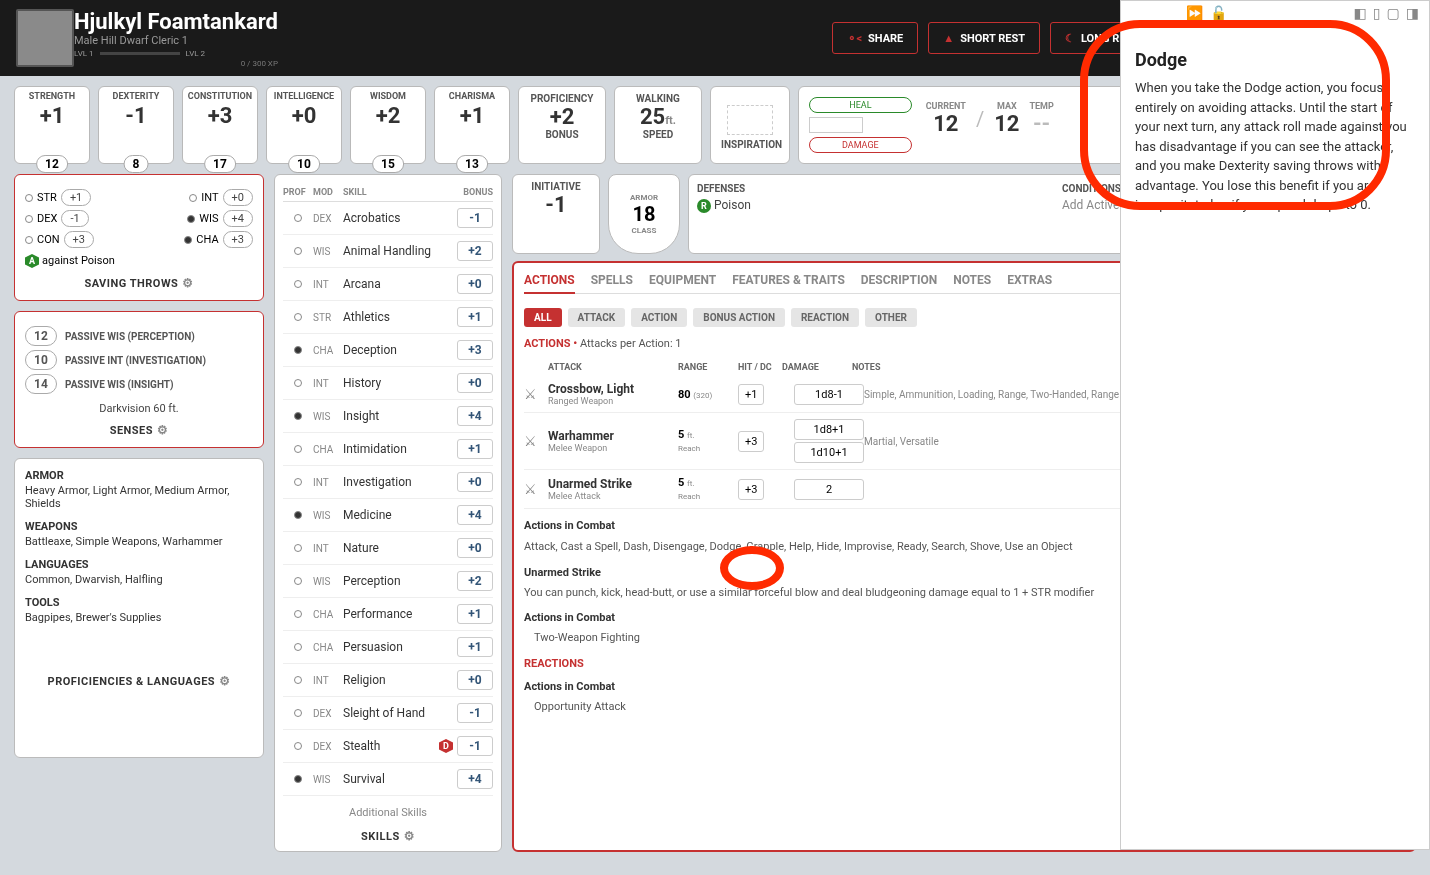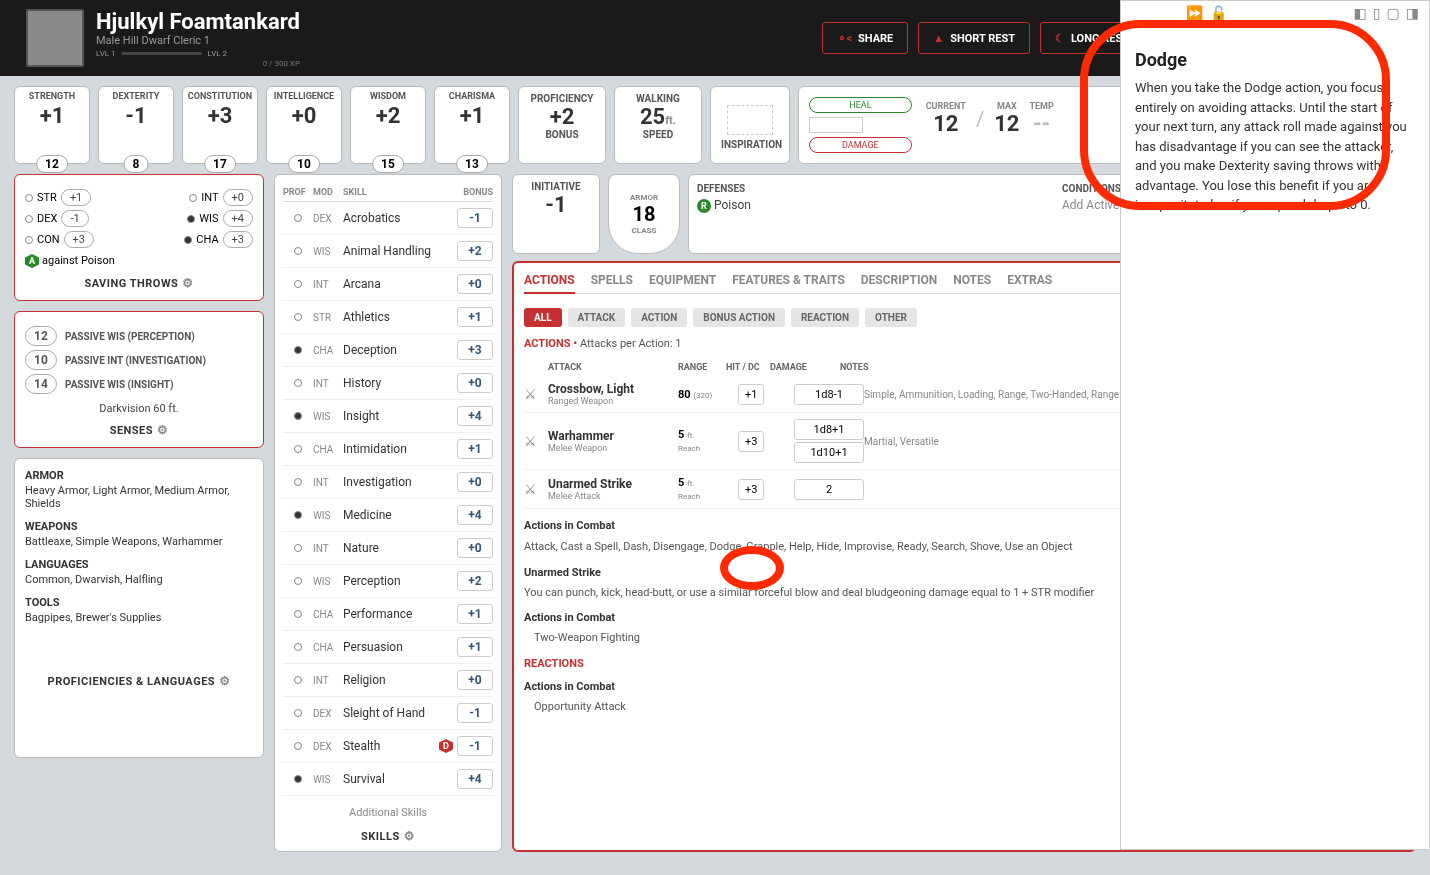--- a/index.html
+++ b/index.html
@@ -1,17 +1,17 @@
 <!DOCTYPE html>
 <html><head>
 <meta charset="utf-8">
 <style>
 *{margin:0;padding:0;box-sizing:border-box;font-family:Roboto,Arial,sans-serif}
 body{background:#d4d9de;width:1430px;height:875px;overflow:hidden;position:relative}
-.topbar{background:#1a1a1a;height:76px;display:flex;align-items:center;padding:0 26px;gap:12px;position:relative;z-index:2}
+.topbar{background:#1a1a1a;height:76px;display:flex;align-items:center;padding:0 16px;position:relative;z-index:2}
 .avatar{width:58px;height:58px;background:#8a8a8a;border:2px solid #555;border-radius:2px}
 .charname-wrap{flex:0 0 auto;color:#fff}
 .charname{font-size:22px;font-weight:700}
 .charmeta{font-size:11px;color:#999}
 .lvlbar{display:flex;align-items:center;gap:6px;font-size:8px;color:#999;margin-top:2px}
 .lvlbar .bar{width:80px;height:3px;background:#444}
 .topbtns{display:flex;gap:10px;margin-left:auto}
 .topbtn{border:1px solid #c53131;color:#fff;background:transparent;padding:8px 14px;font-size:11px;font-weight:700;border-radius:3px;display:flex;align-items:center;gap:6px;cursor:pointer}
 .topbtn .ico{color:#c53131}
 .campaign{border:1px solid #c53131;color:#fff;padding:8px 12px;font-size:11px;border-radius:3px;cursor:pointer;max-width:200px;white-space:nowrap;overflow:hidden;text-overflow:ellipsis}
@@ -86,21 +86,21 @@
 .tabs .active{color:#c53131;border-bottom:2px solid #c53131;padding-bottom:5px;margin-bottom:-7px}
 .subtabs{display:flex;gap:6px;margin-bottom:10px}
 .subtab{background:#e5e5e5;color:#666;font-size:10px;font-weight:700;padding:4px 10px;border-radius:3px;cursor:pointer}
 .subtab.active{background:#c53131;color:#fff}
 .action-hdr{display:flex;justify-content:space-between;font-size:11px;margin-bottom:8px}
 .action-hdr .l{color:#c53131;font-weight:700}
 .action-hdr .r{color:#c53131;font-weight:700;font-size:10px}
 .atk-head{display:flex;font-size:9px;font-weight:700;color:#666;padding:4px 0}
 .atk-head span:nth-child(1){width:24px}
 .atk-head span:nth-child(2){width:130px}
-.atk-head span:nth-child(3){width:48px}
+.atk-head span:nth-child(3){width:60px}
 .atk-head span:nth-child(4){width:44px}
 .atk-head span:nth-child(5){width:70px}
 .atk-head span:nth-child(6){flex:1}
 .atk-row{display:flex;align-items:center;font-size:11px;padding:6px 0;border-bottom:1px solid #eee}
 .atk-row .ico{width:24px;color:#888;font-size:14px}
 .atk-row .nm{width:130px}
 .atk-row .nm .t{font-weight:700;color:#333;font-size:12px}
 .atk-row .nm .s{font-size:9px;color:#888}
 .atk-row .rg{width:60px;font-size:11px}
 .atk-row .rg .s{font-size:8px;color:#888}

